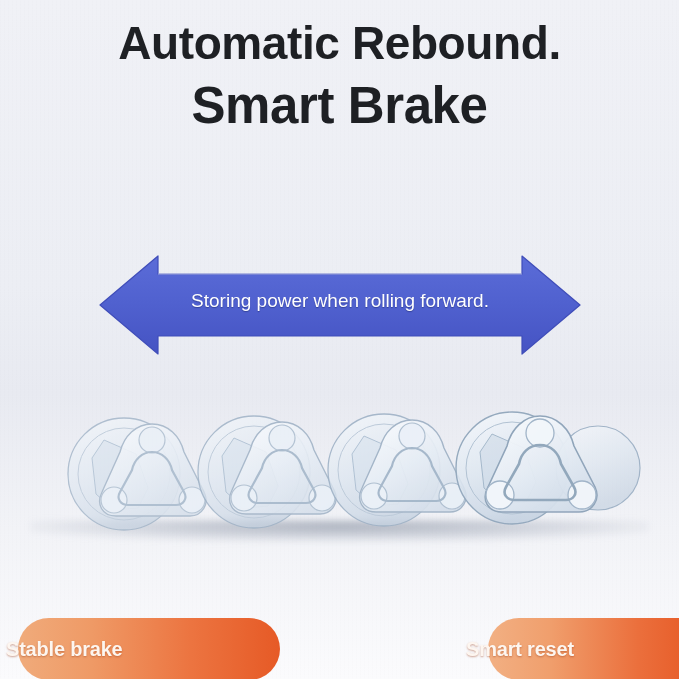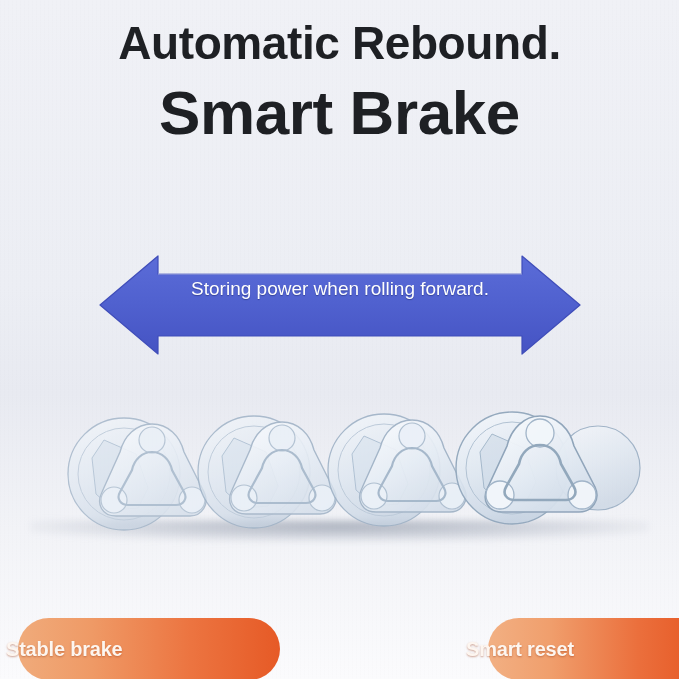--- a/index.html
+++ b/index.html
@@ -40,21 +40,21 @@
   }
   .title-line1,
   .title-line2 {
     color: #1e2024;
     font-weight: 700;
     letter-spacing: -0.4px;
     line-height: 1.18;
     white-space: nowrap;
   }
   .title-line1 { font-size: 46px; }
-  .title-line2 { font-size: 62px; margin-top: 6px; }
+  .title-line2 { font-size: 51px; margin-top: 6px; }
 
   .subtitle {
     position: absolute;
     left: 0; right: 0;
     top: 176px;
     text-align: center;
     font-size: 20px;
     color: #262a2f;
     letter-spacing: -0.2px;
     white-space: nowrap;
@@ -65,21 +65,21 @@
     position: absolute;
     left: 96px;
     top: 252px;
     width: 488px;
     height: 106px;
   }
   .arrow-wrap svg { display: block; width: 100%; height: 100%; }
   .arrow-text {
     position: absolute;
     left: 0; right: 0;
-    top: 24px;
+    top: 36px;
     text-align: center;
     color: #ffffff;
     font-size: 19px;
     line-height: 25px;
     text-shadow: 0 1px 1px rgba(20,30,90,.45);
     white-space: nowrap;
   }
 
   
   .wheel-stage {

